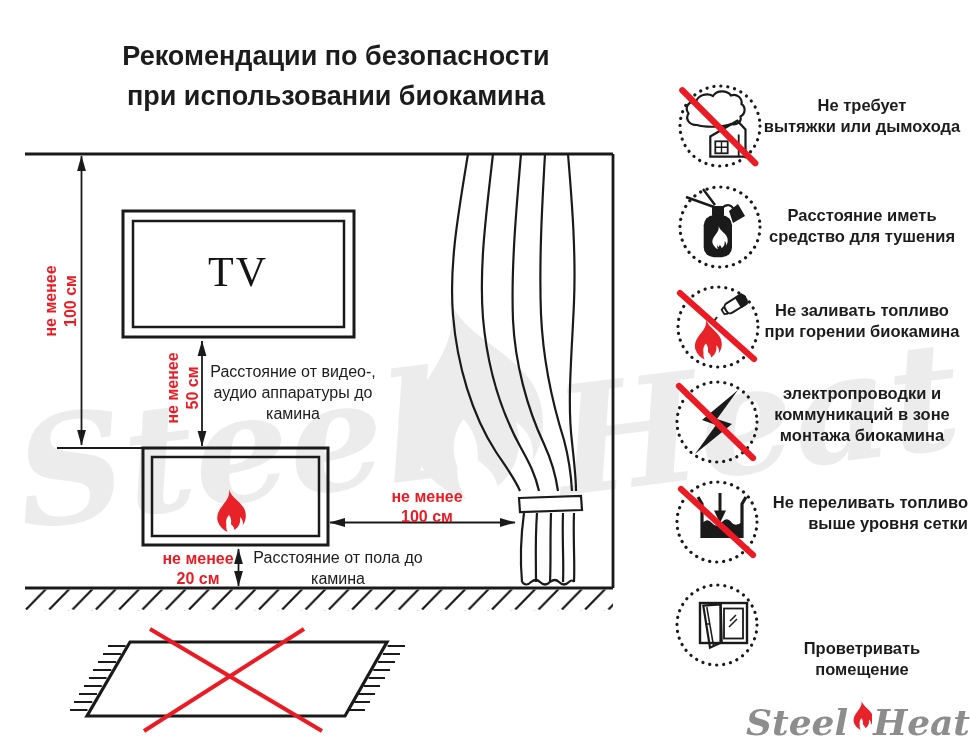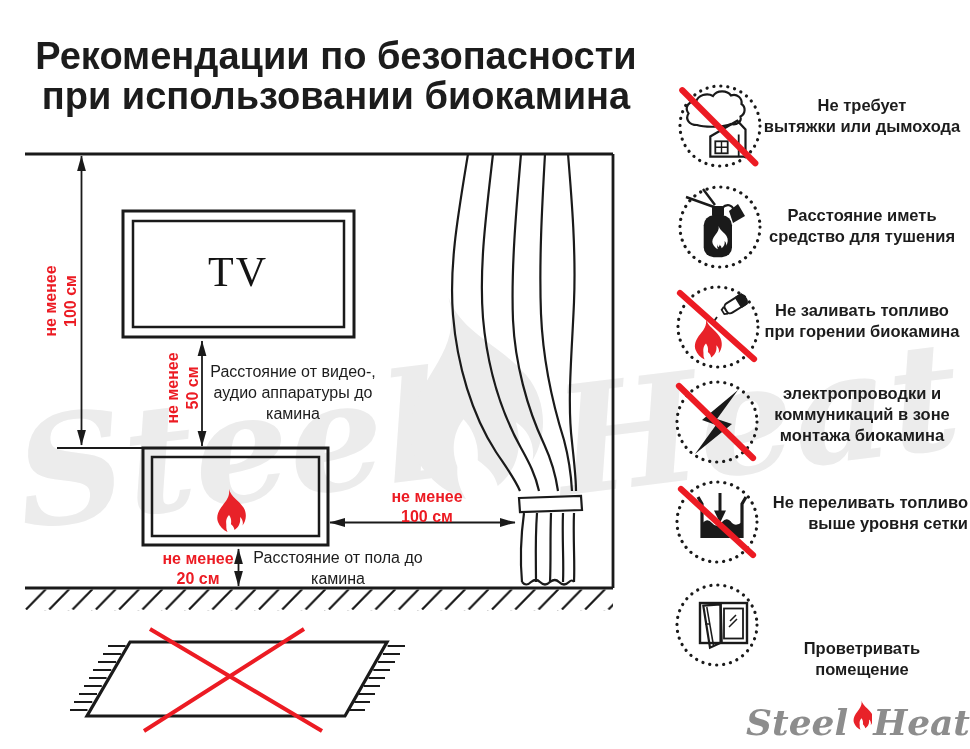--- a/index.html
+++ b/index.html
@@ -1,18 +1,18 @@
 <!DOCTYPE html>
 <html style="--red: #ec1b23; --flame-red: #e82229; --text: #1c1c1c; --line: #1a1a1a; --logo-gray: #8d8d8d; --watermark: #ececec;"><head>
 <meta charset="utf-8">
 <style>
   html,body{margin:0;padding:0;}
   .page{position:relative;width:970px;height:749px;background:#fff;overflow:hidden;font-family:"Liberation Sans",sans-serif;}
   .abs{position:absolute;}
-  .title{top:36px;left:0;width:672px;text-align:center;font-weight:bold;font-size:38px;line-height:40px;color:var(--text);}
+  .title{top:36px;left:0;width:672px;text-align:center;font-weight:bold;font-size:27px;line-height:40px;color:var(--text);}
   .dim{color:var(--red);font-weight:bold;font-size:16px;line-height:20px;text-align:center;white-space:nowrap;}
   .lbl{color:var(--text);font-size:16px;line-height:21px;text-align:center;white-space:nowrap;}
   .caption{font-weight:bold;font-size:16.5px;line-height:21px;color:var(--text);text-align:center;left:756px;width:212px;}
   .tv-label{font-family:"Liberation Serif",serif;font-size:42px;color:#141414;letter-spacing:2px;}
   .k-line{stroke:var(--line);fill:none;}
   .k-fill{fill:var(--line);stroke:none;}
   .red-stroke{stroke:var(--red);fill:none;}
   .logo{left:746px;top:694px;width:224px;height:48px;display:flex;align-items:flex-end;}
   .logo-word{font-family:"DejaVu Serif",serif;font-style:italic;font-weight:bold;font-size:36px;line-height:40px;color:var(--logo-gray);}
 </style>

